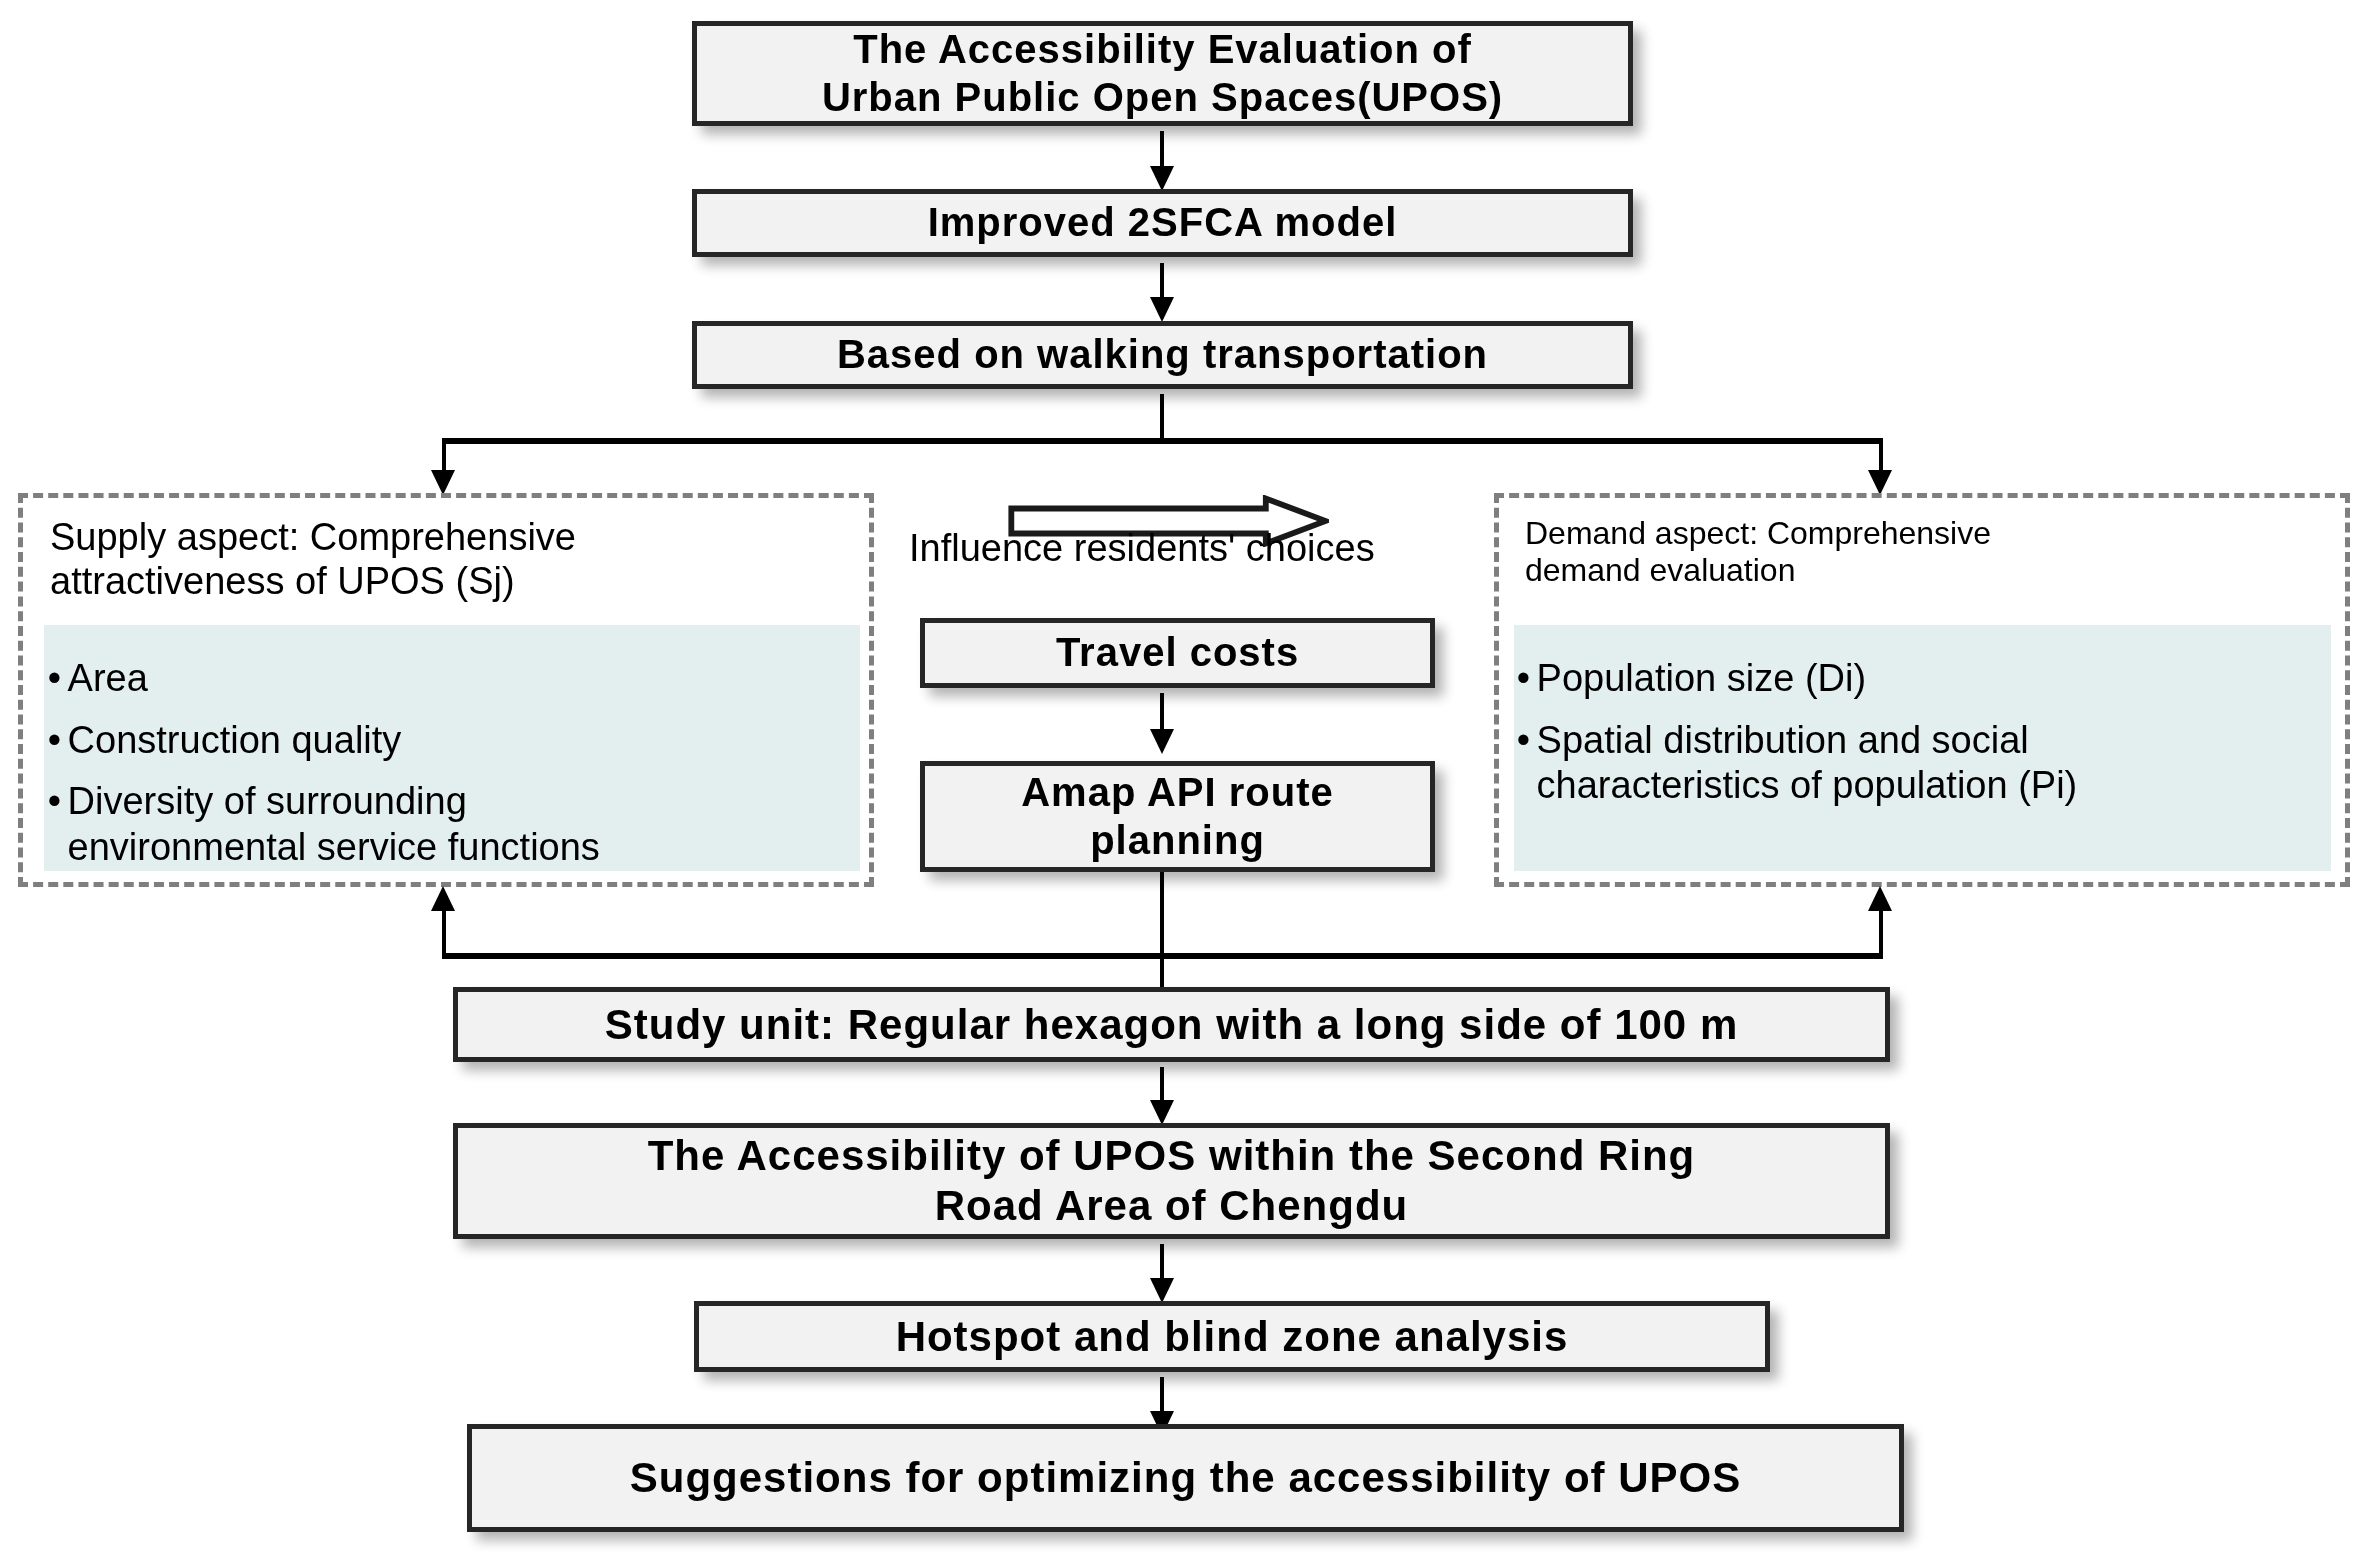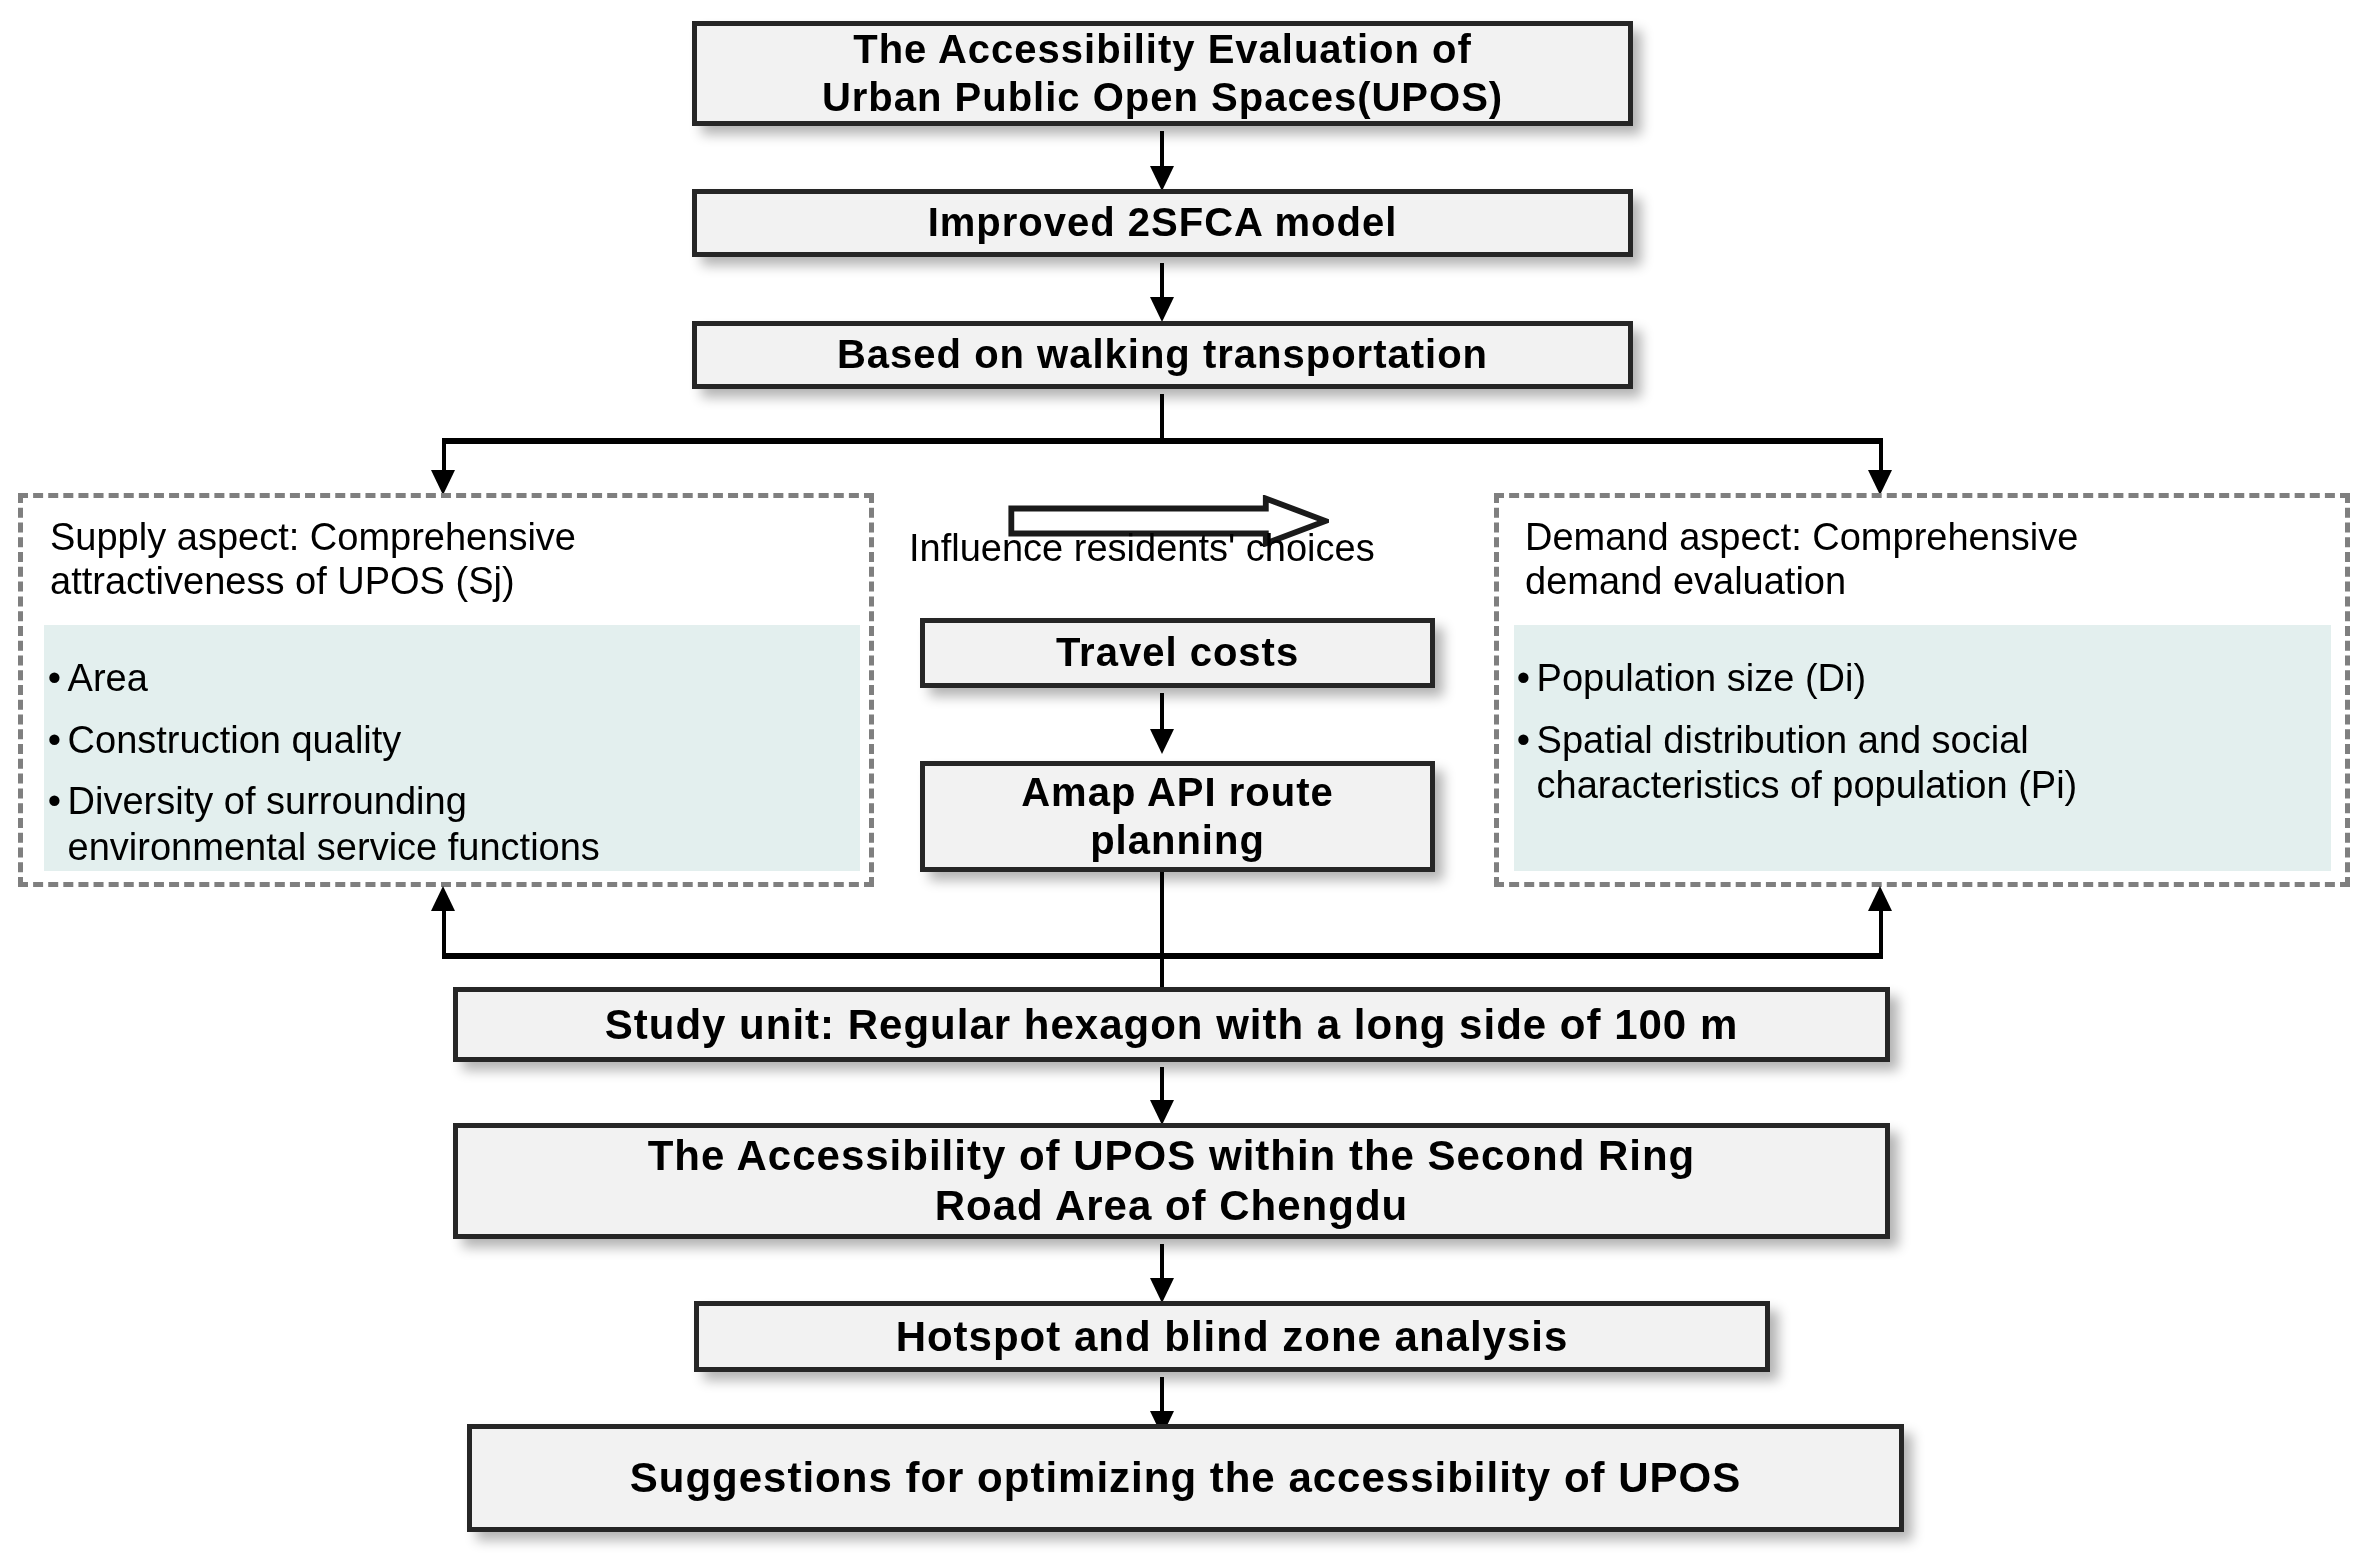--- a/index.html
+++ b/index.html
@@ -145,21 +145,21 @@
 attractiveness of UPOS (Sj)</div>
   <div class="tealbox" style="left:44px; top:625px; width:816px; height:246px;"></div>
   <ul class="bullets" style="left:46px; top:640px; width:814px; font-size:38px;">
     <li>Area</li>
     <li>Construction quality</li>
     <li>Diversity of surrounding
  environmental service functions</li>
   </ul>
 
   <div class="dashpanel" style="left:1494px; top:493px; width:856px; height:394px;"></div>
-  <div class="panel-title" style="left:1525px; top:515px; width:789px; font-size:38px;">Demand aspect: Comprehensive
+  <div class="panel-title" style="left:1525px; top:515px; width:789px; font-size:32px;">Demand aspect: Comprehensive
 demand evaluation</div>
   <div class="tealbox" style="left:1514px; top:625px; width:817px; height:246px;"></div>
   <ul class="bullets" style="left:1515px; top:640px; width:822px; font-size:38px;">
     <li>Population size (Di)</li>
     <li>Spatial distribution and social
  characteristics of population (Pi)</li>
   </ul>
 
   <svg class="blockarrow" style="left:1008px; top:495px;" width="321" height="52" viewBox="0 0 386 62">
     <polygon points="4,16 310,16 310,4 382,31 310,58 310,46 4,46" fill="#ffffff" stroke="#1a1a1a" stroke-width="7" stroke-linejoin="miter"></polygon>

